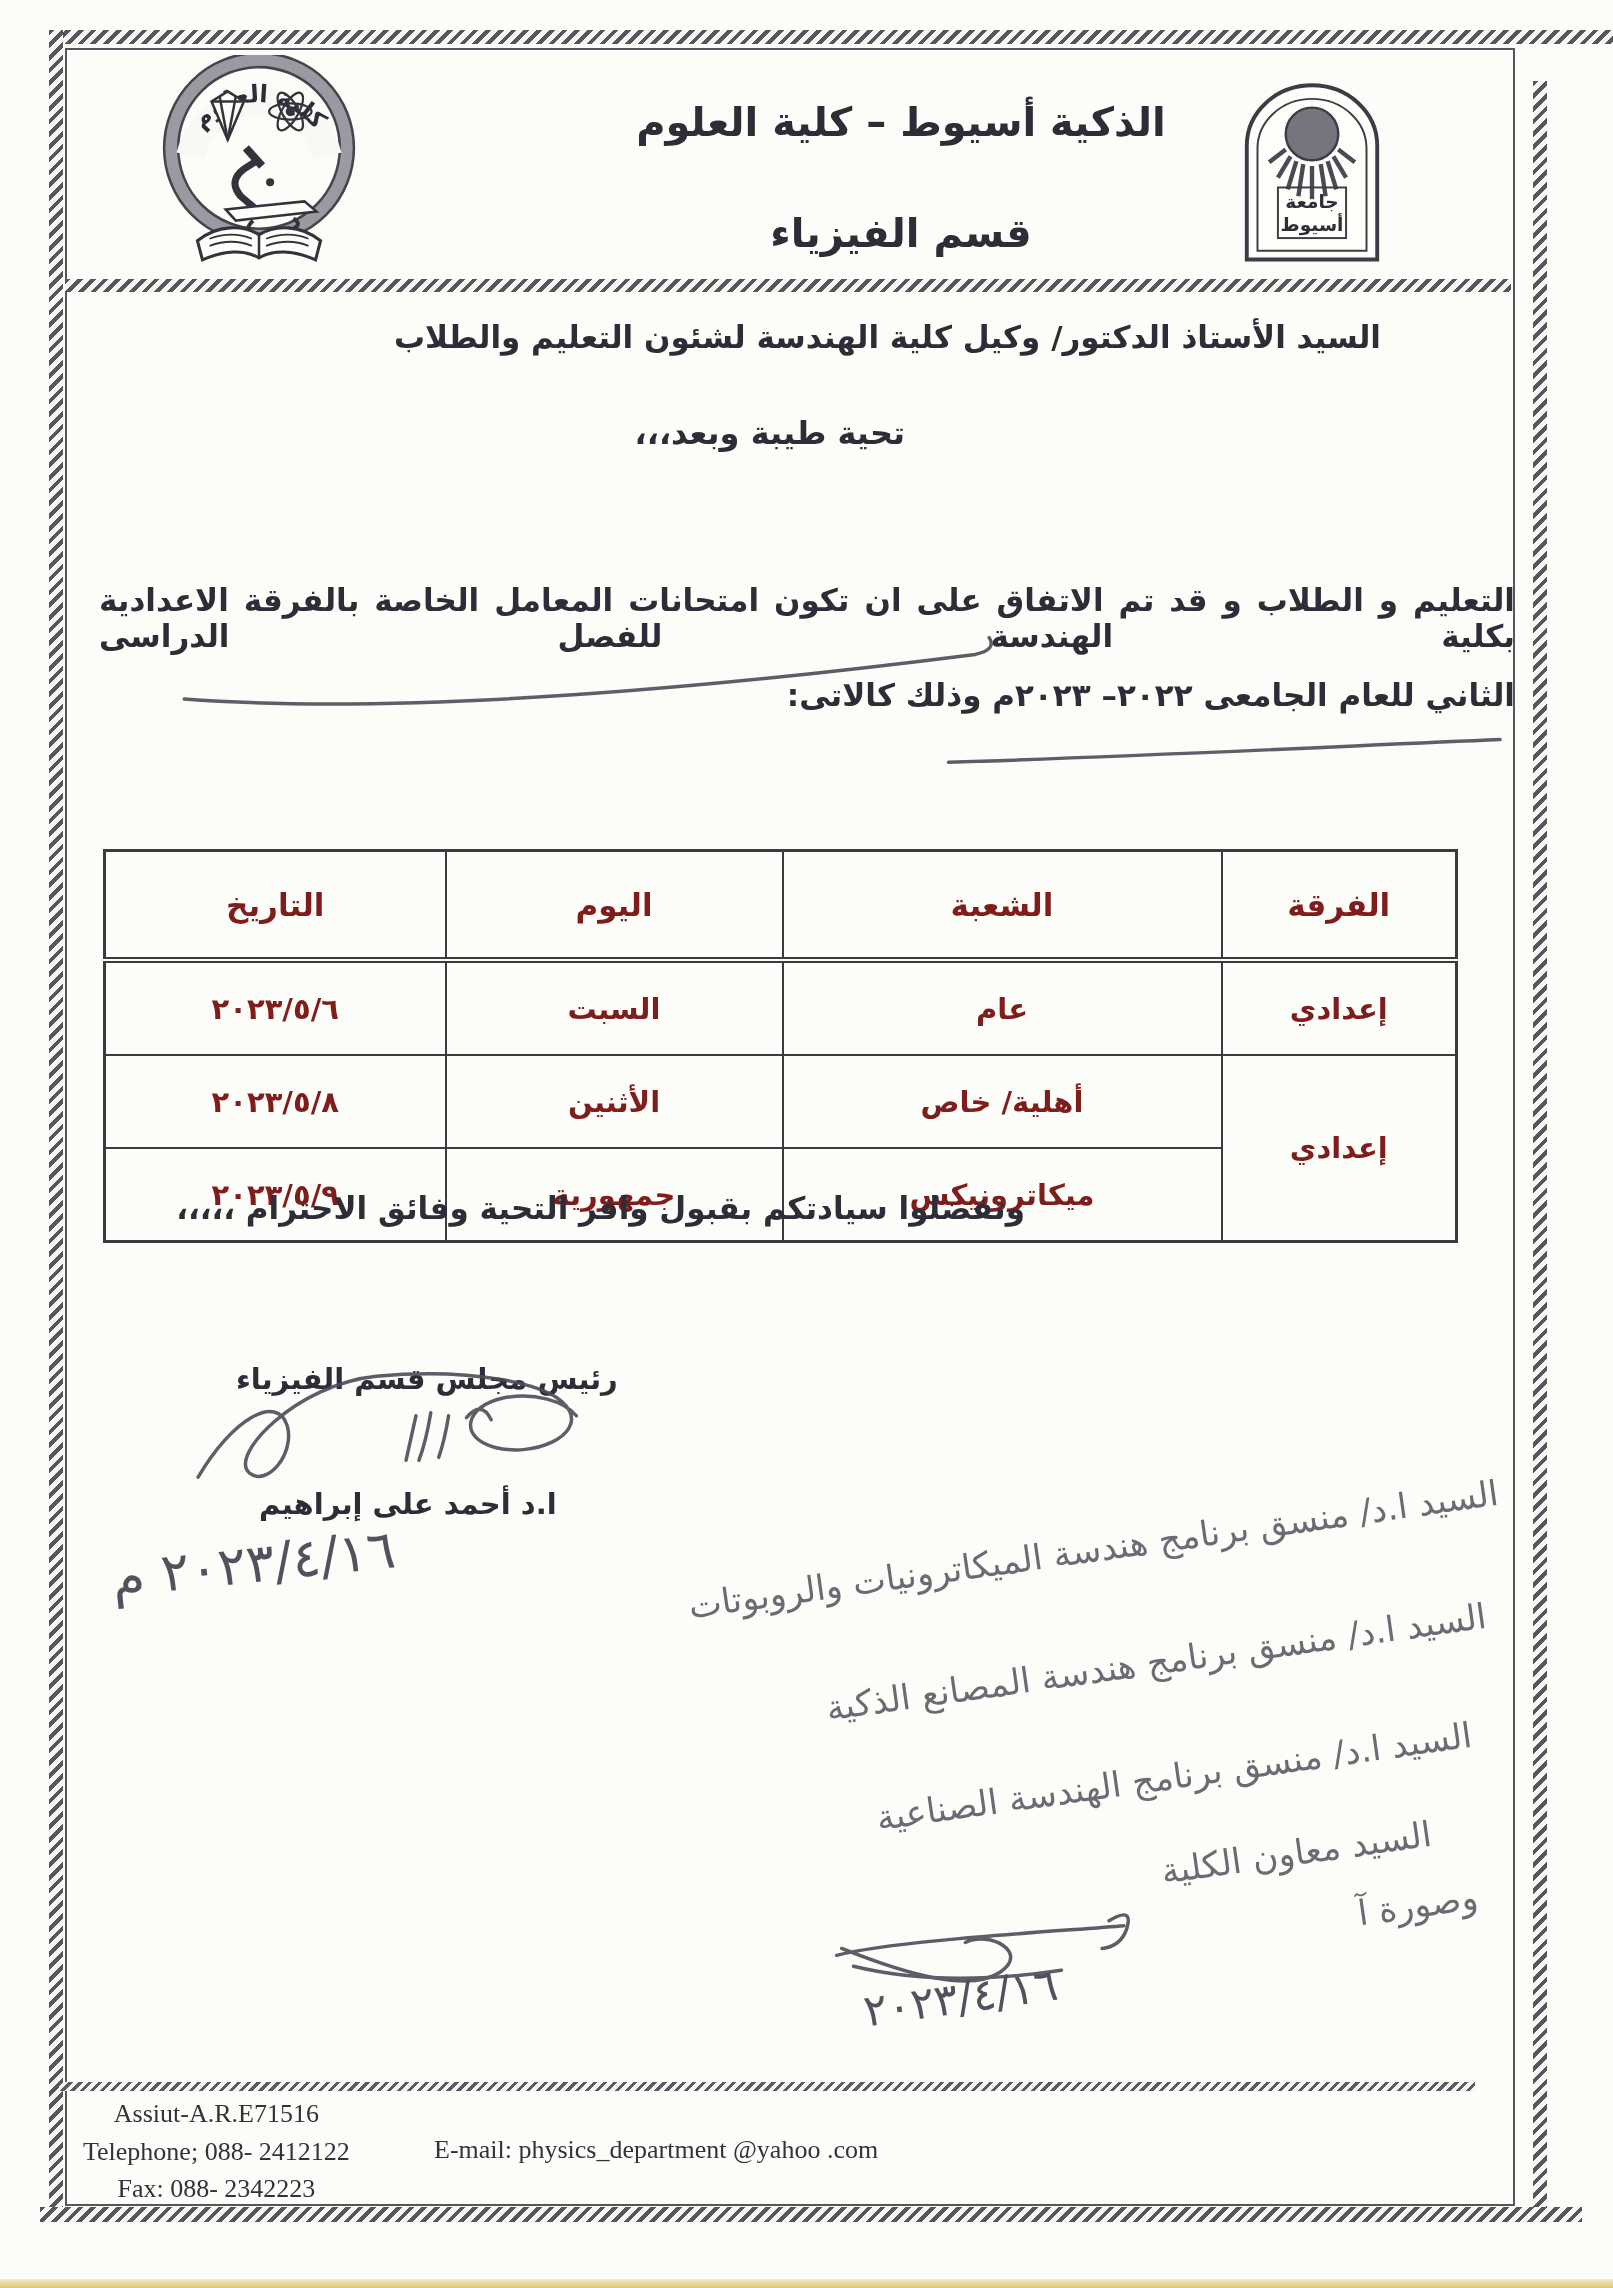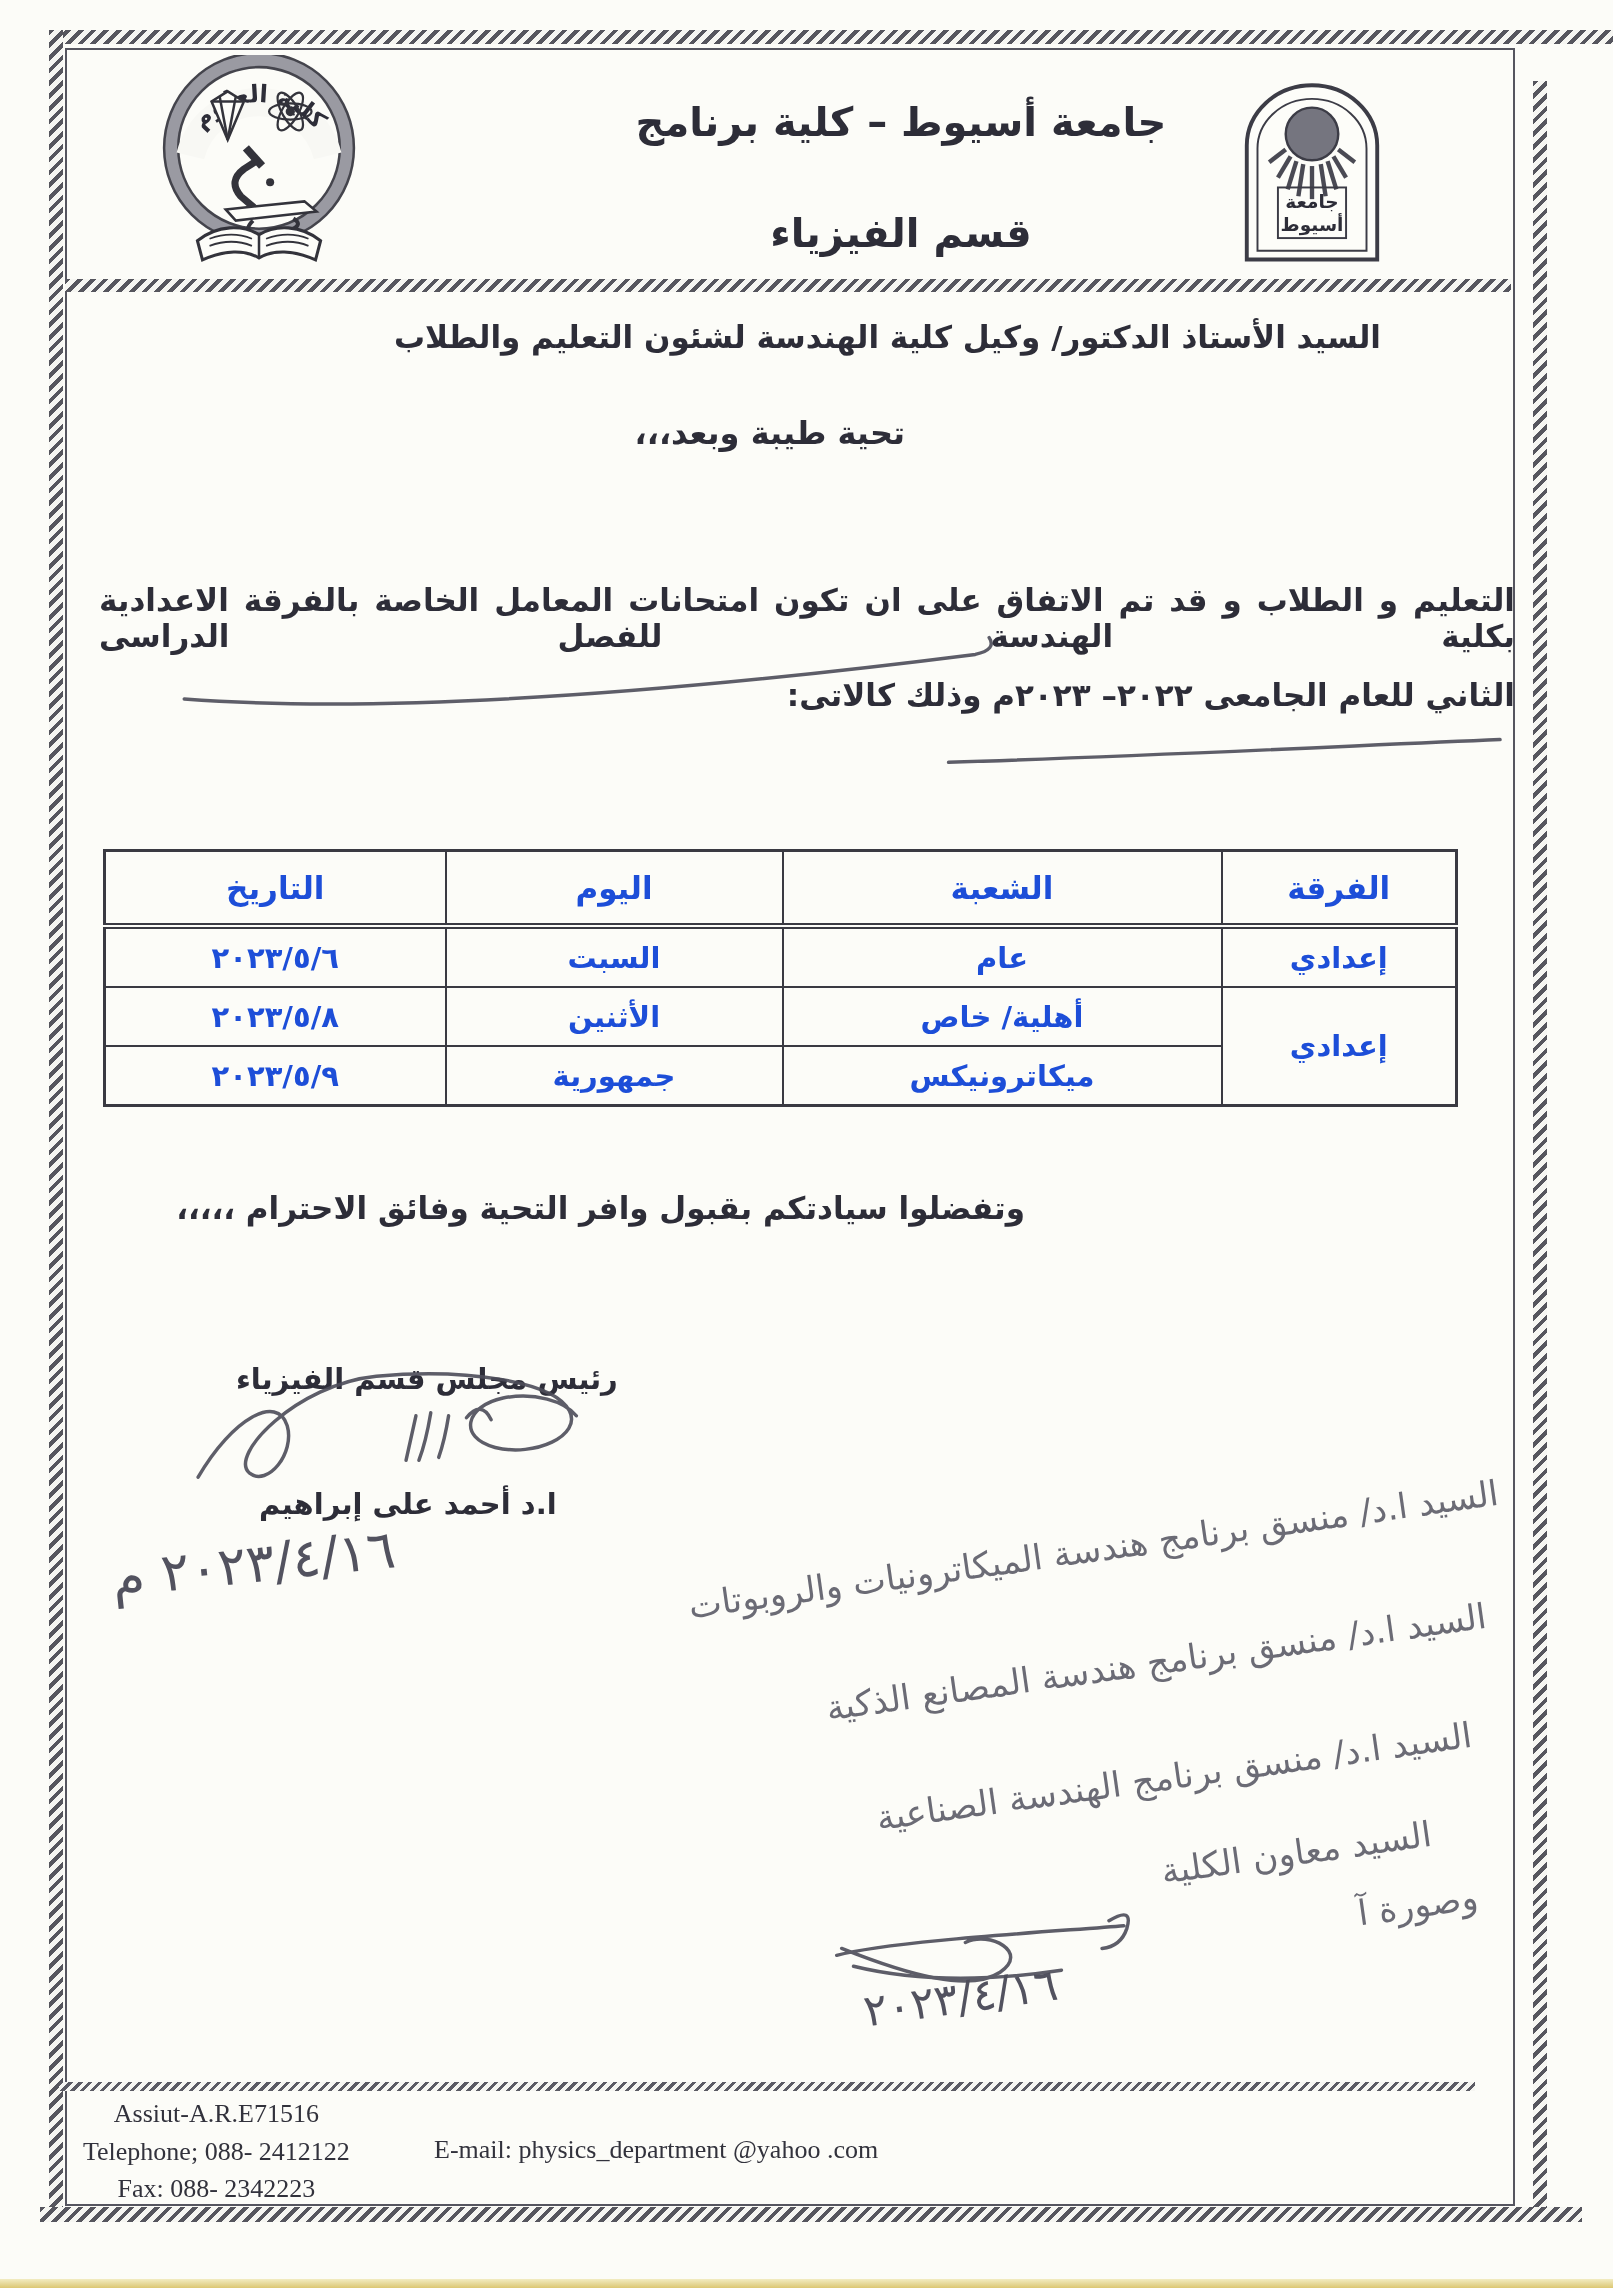--- a/index.html
+++ b/index.html
@@ -25,21 +25,21 @@
   .hand{
     font-family:"DejaVu Sans",sans-serif;color:#52525f;font-weight:normal;
   }
   .note{
     direction:rtl;white-space:nowrap;font-size:35px;letter-spacing:1px;
     transform:rotate(-8deg);transform-origin:top right;opacity:.85;
   }
   table.sched{border-collapse:collapse;width:1350px;table-layout:fixed;}
   table.sched th,table.sched td{
     border:2px solid #3a3a42;text-align:center;vertical-align:middle;
-    font-weight:bold;color:#1d4ed8;padding:0;
+    font-weight:bold;color:#7f1d1d;padding:17px;
   }
   table.sched{border:3px solid #3a3a42;}
   table.sched th{height:71px;font-size:31px;border-bottom:6px double #3a3a42;}
   table.sched td{height:57px;font-size:29px;}
   .footer-en{font-family:"Liberation Serif",serif;font-size:26px;color:#32323c;line-height:1.45;}
   .footer-ar{font-size:25px;font-weight:bold;color:#32323c;line-height:1.5;text-align:right;}
   svg{display:block;}
 </style>
 </head>
 <body>
@@ -89,21 +89,21 @@
       </g>
 
       <g stroke="#33333b" fill="#fdfdf9">
         <path d="M40,184 C60,168 85,168 101,178 C117,168 142,168 162,184 L157,203 C135,193 115,193 101,201 C87,193 67,193 45,203 Z" stroke-width="3"></path>
         <path d="M101,178 L101,201" stroke-width="2.5"></path>
         <path d="M52,182 q22,-8 42,0 M52,189 q22,-8 42,0 M108,182 q22,-8 42,0 M108,189 q22,-8 42,0" stroke-width="1.8" fill="none"></path>
       </g>
     </svg>
   </div>
 
-  <div class="abs ar bold center" style="left:604px;top:99px;width:594px;font-size:40px;">جامعة أسيوط – كلية برنامج</div>
+  <div class="abs ar bold center" style="left:604px;top:99px;width:594px;font-size:40px;">الذكية أسيوط – كلية العلوم</div>
   <div class="abs ar bold center" style="left:604px;top:210px;width:594px;font-size:40px;">قسم الفيزياء</div>
 
   <div class="abs" style="left:1239px;top:71px;width:146px;height:194px;">
     <svg width="146" height="194" viewBox="0 0 150 196">
       <path d="M8,192 L8,75 A67,62 0 0 1 142,75 L142,192 Z" fill="#fdfdf9" stroke="#3c3c46" stroke-width="4"></path>
       <path d="M19,183 L19,78 A56,51 0 0 1 131,78 L131,183 Z" fill="none" stroke="#3c3c46" stroke-width="2"></path>
       <g stroke="#4a4a54" stroke-width="4.5" fill="none">
         <line x1="48" y1="79" x2="31" y2="92"></line>
         <line x1="53" y1="86" x2="40" y2="108"></line>
         <line x1="59" y1="91" x2="50" y2="120"></line>

